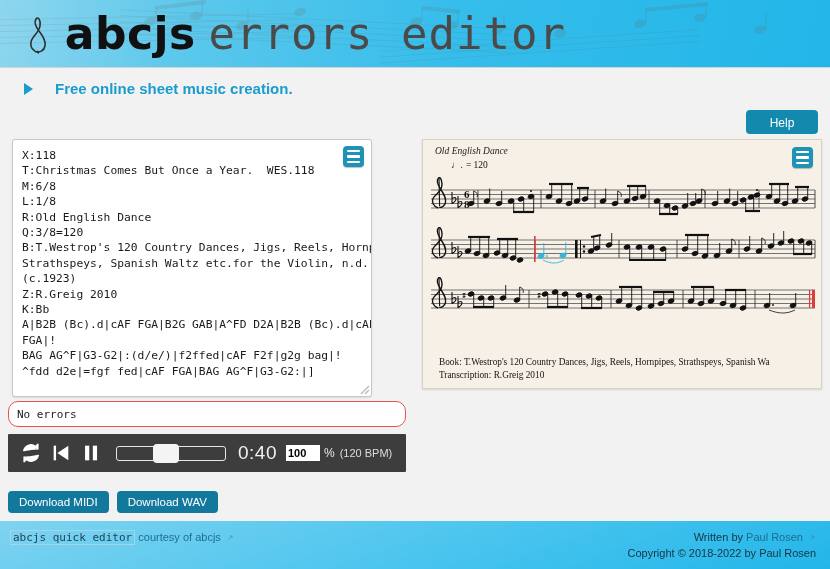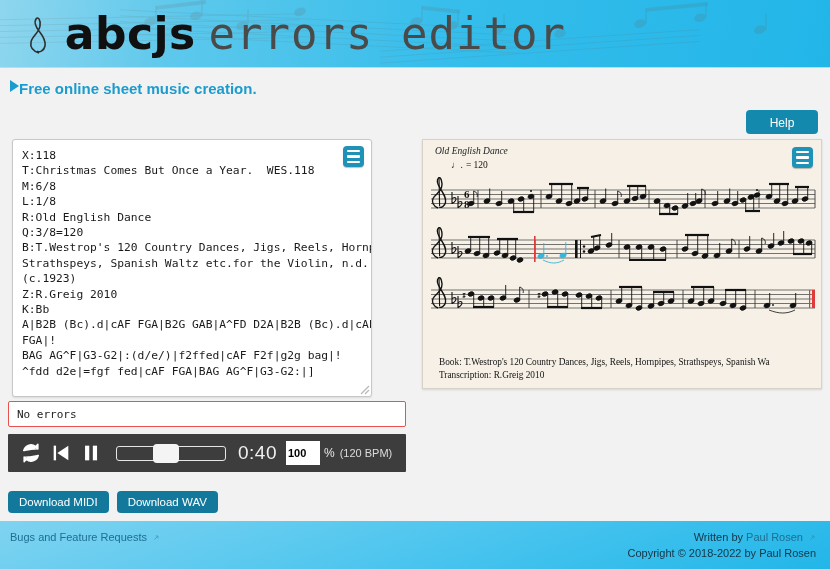--- a/index.html
+++ b/index.html
@@ -42,22 +42,22 @@
   .logo-quick {
     font-family: "DejaVu Sans Mono", monospace;
     color: #4a4a4a;
     font-weight: normal;
     letter-spacing: 1px;
   }
 
   
   .tagline-row {
     position: absolute;
-    left: 10px; top: 80px;
-    display: flex; gap: 0;
+    left: 24px; top: 80px;
+    display: flex; align-items: center; gap: 22px;
   }
   .tri {
     width: 0; height: 0;
     border-left: 9px solid #1a9ccf;
     border-top: 6px solid transparent;
     border-bottom: 6px solid transparent;
   }
   .tagline {
     color: #1a9ccf;
     font-size: 15px;
@@ -124,21 +124,21 @@
   .ham-editor { right: 8px; top: 7px; }
   .ham-paper  { right: 8px; top: 7px; }
 
   
   .warnings {
     position: absolute;
     left: 8px; top: 401px;
     width: 398px; height: 26px;
     background: #ffffff;
     border: 1.5px solid #e8534f;
-    border-radius: 2px;
+    border-radius: 10px;
     font-family: "DejaVu Sans Mono", monospace;
     font-size: 11px;
     color: #222;
     padding: 6px 8px;
   }
 
   
   .player {
     position: absolute;
     left: 8px; top: 434px;
@@ -174,21 +174,21 @@
   }
   .ptime {
     margin-left: 12px;
     font-family: "Liberation Sans", sans-serif;
     font-size: 19px;
     color: #f0f0f0;
     letter-spacing: .5px;
   }
   .warp-input {
     margin-left: 9px;
-    width: 34px; height: 24px;
+    width: 34px; height: 16px;
     font-family: "Liberation Sans", sans-serif;
     font-size: 11px;
     font-weight: bold;
     border: none;
     background: #ffffff;
     color: #000;
     padding: 0 2px;
     text-align: left;
   }
   .warp-input::selection { background: #3a78c8; color: #fff; }
@@ -767,21 +767,22 @@
 
   <div class="paper-credits">
     <div>Book: T.Westrop's 120 Country Dances, Jigs, Reels, Hornpipes, Strathspeys, Spanish Wa</div>
     <div>Transcription: R.Greig 2010</div>
   </div>
 </div>
 
 <div class="footer">
   <div class="footer-left">
     <div>
-      <span class="flink">Bugs and Feature Requests</span>
+      <span class="mono-box">abcjs quick editor</span>
+      <span class="flink">courtesy of abcjs</span>
       <svg class="ext-ico" viewBox="0 0 10 10">
         <path d="M3 7 L7 3 M4.5 2.5 L7.5 2.5 L7.5 5.5" stroke="#3d7f9c" stroke-width="1" fill="none"></path>
       </svg>
     </div>
   </div>
   <div class="footer-right">
     <div>
       <span>Written by </span><span class="flink">Paul Rosen</span>
       <svg class="ext-ico" viewBox="0 0 10 10">
         <path d="M3 7 L7 3 M4.5 2.5 L7.5 2.5 L7.5 5.5" stroke="#3d7f9c" stroke-width="1" fill="none"></path>

